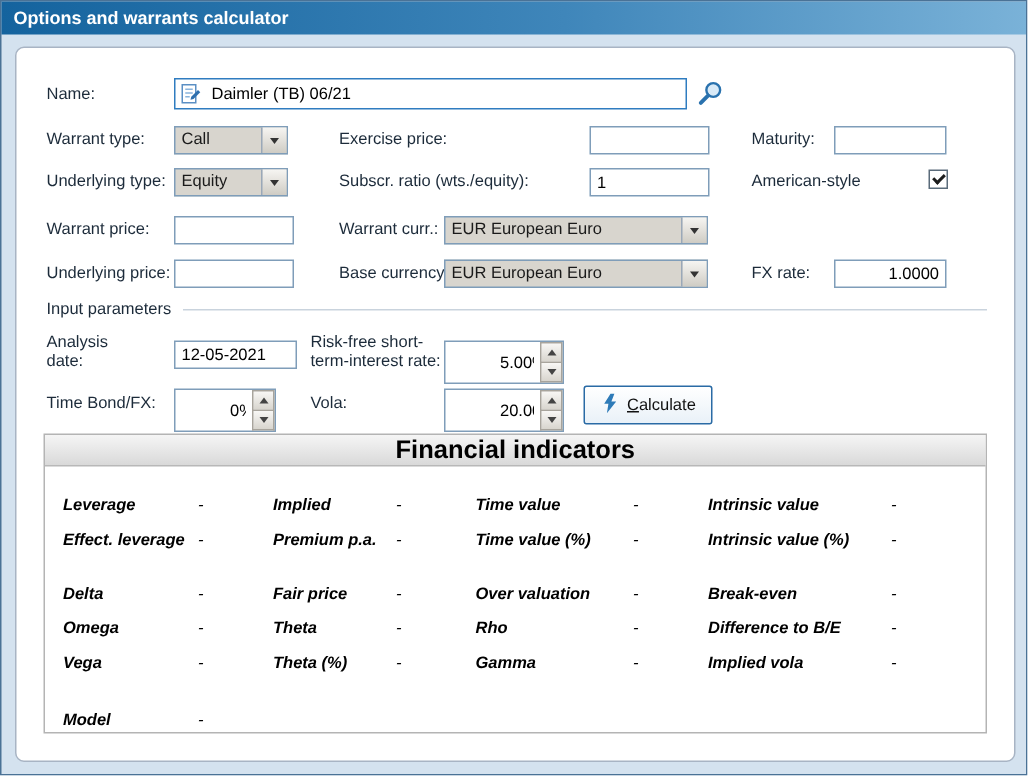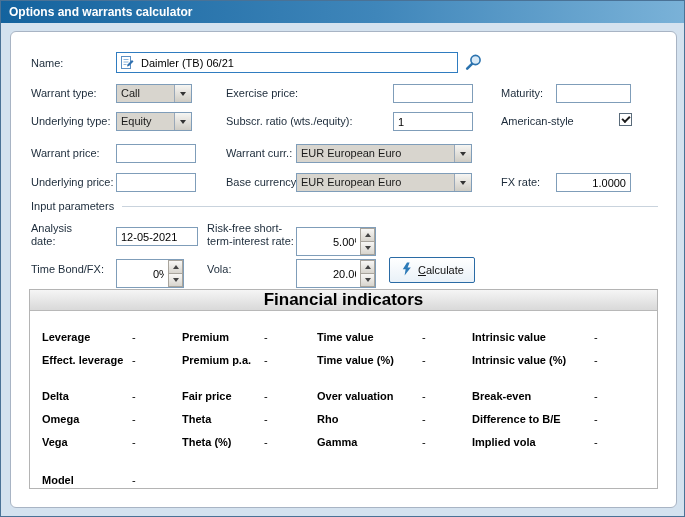--- a/index.html
+++ b/index.html
@@ -39,21 +39,21 @@
   .section{position:absolute;display:flex;align-items:center;font-size:11px;color:#1c2b3a;}
   .section .hline{flex:1;height:1px;background:#c9d3dd;margin-left:8px;}
   .calc-btn{position:absolute;height:26px;display:inline-flex;align-items:center;gap:5px;
             background:linear-gradient(#ffffff,#e9f1f8);border:1px solid #2a6ba5;border-radius:2px;
             font-size:11px;font-family:inherit;color:#111;padding:0 10px;cursor:pointer;}
   .calc-btn .mn{text-decoration:underline;}
   .fi{position:absolute;left:18px;top:257px;width:629px;height:200px;border:1px solid #b4b4b4;
       background:#fff;box-sizing:border-box;}
   .fi-header{height:20px;background:linear-gradient(#f5f5f5,#d9d9d9);border-bottom:1px solid #b8b8b8;
              text-align:center;font-weight:bold;font-size:17px;line-height:20px;color:#000;}
-  .fi-body{padding:14px 0 0 12px;}
+  .fi-body{padding:14px 0 0 12px;font-style:italic;}
   .fi-row{display:grid;grid-template-columns:140px 135px 155px 1fr;height:23px;align-items:center;}
   .fi-row.sp1{margin-top:13px;}
   .fi-row.sp2{margin-top:15px;}
   .fi-cell{display:flex;font-size:11px;color:#000;}
   .fi-lab{font-weight:bold;white-space:nowrap;}
   .c1 .fi-lab{width:90px;}
   .c2 .fi-lab{width:82px;}
   .c3 .fi-lab{width:105px;}
   .c4 .fi-lab{width:122px;}
 </style>
@@ -195,21 +195,21 @@
     <div class="fi">
       <div class="fi-header">Financial indicators</div>
       <div class="fi-body">
 
         <div class="fi-row">
           <div class="fi-cell c1">
               <span class="fi-lab">Leverage</span>
               <span class="fi-val">-</span>
             </div>
           <div class="fi-cell c2">
-              <span class="fi-lab">Premium</span>
+              <span class="fi-lab">Implied</span>
               <span class="fi-val">-</span>
             </div>
           <div class="fi-cell c3">
               <span class="fi-lab">Time value</span>
               <span class="fi-val">-</span>
             </div>
           <div class="fi-cell c4">
               <span class="fi-lab">Intrinsic value</span>
               <span class="fi-val">-</span>
             </div>

